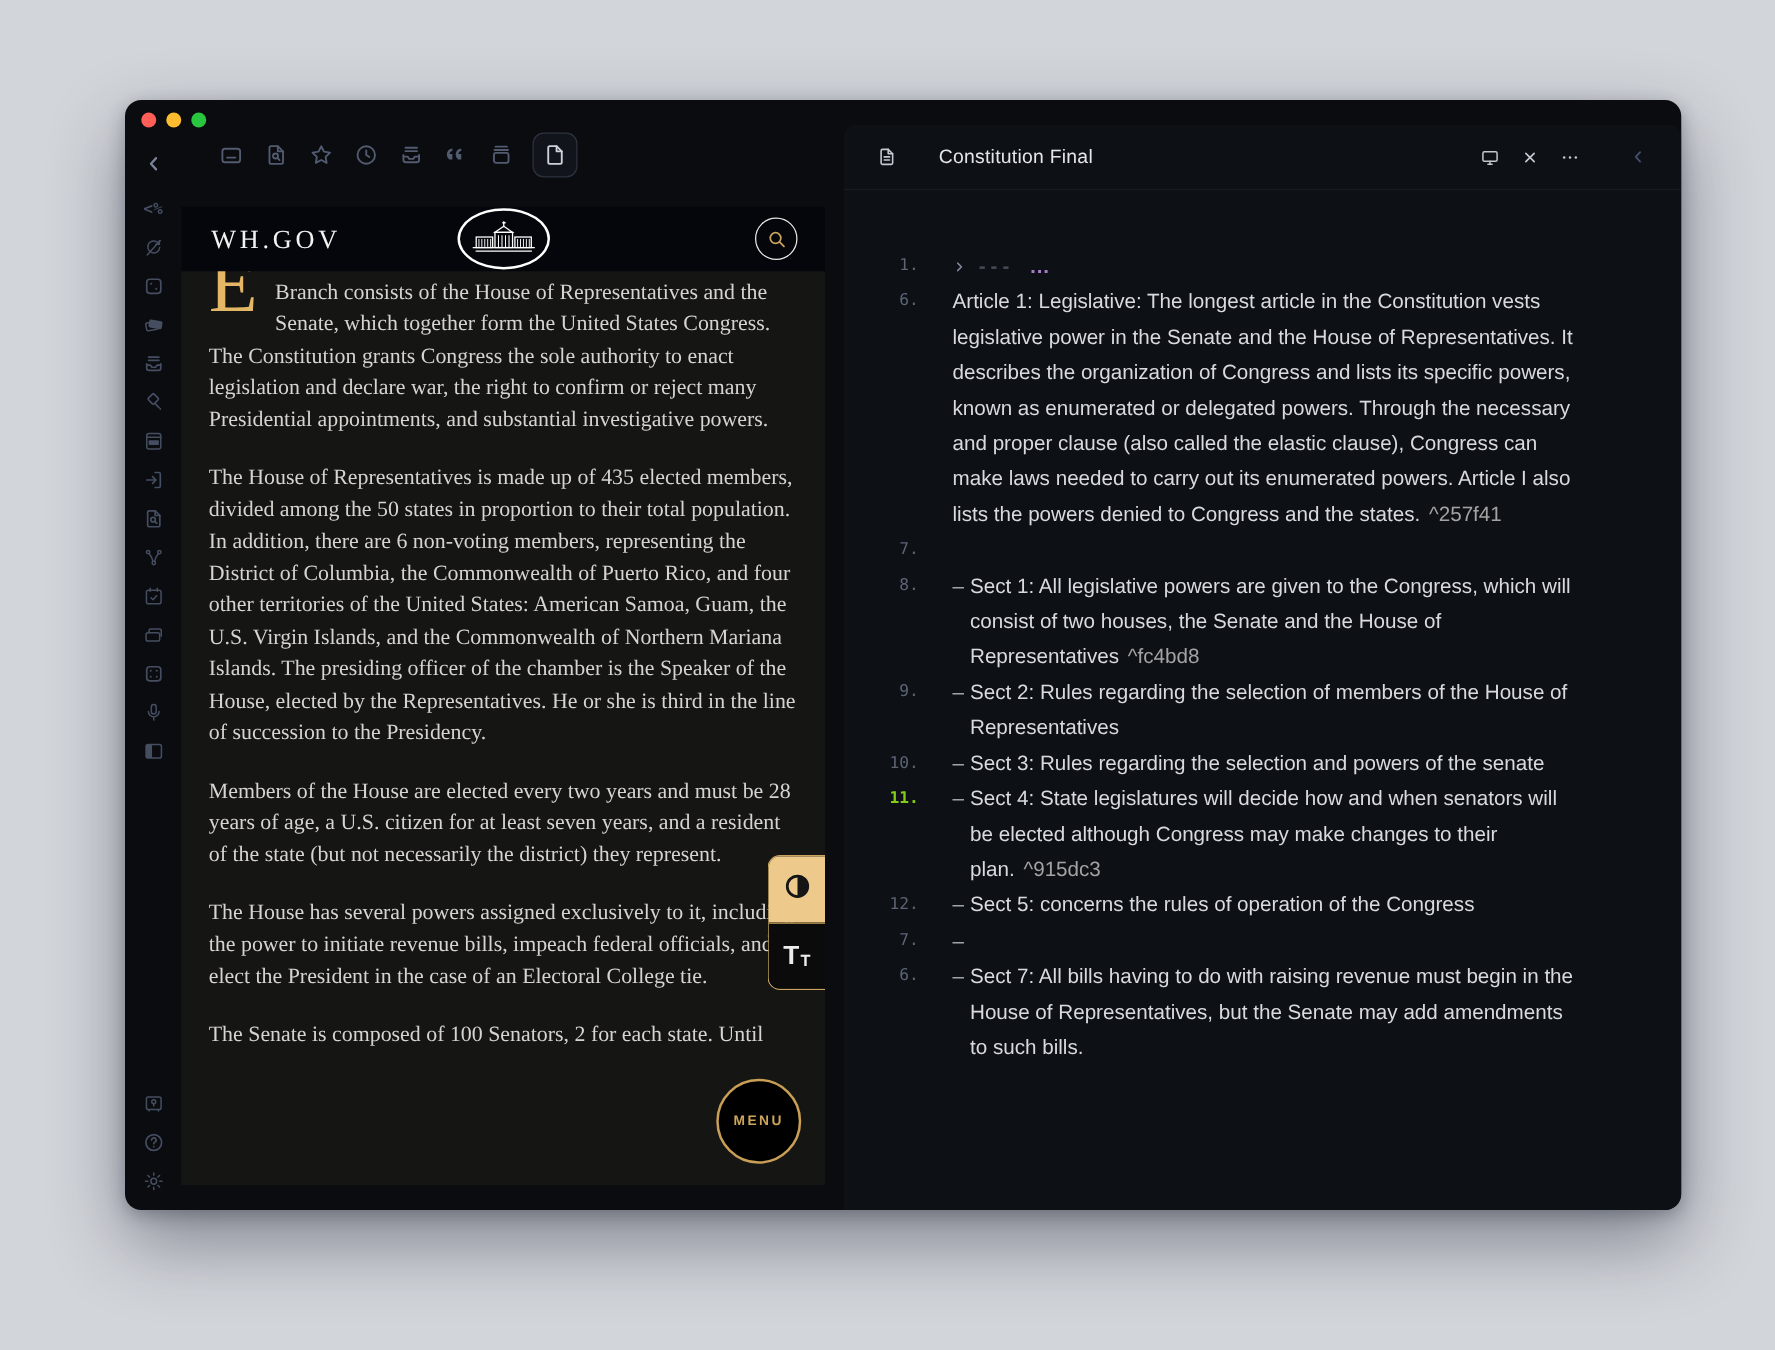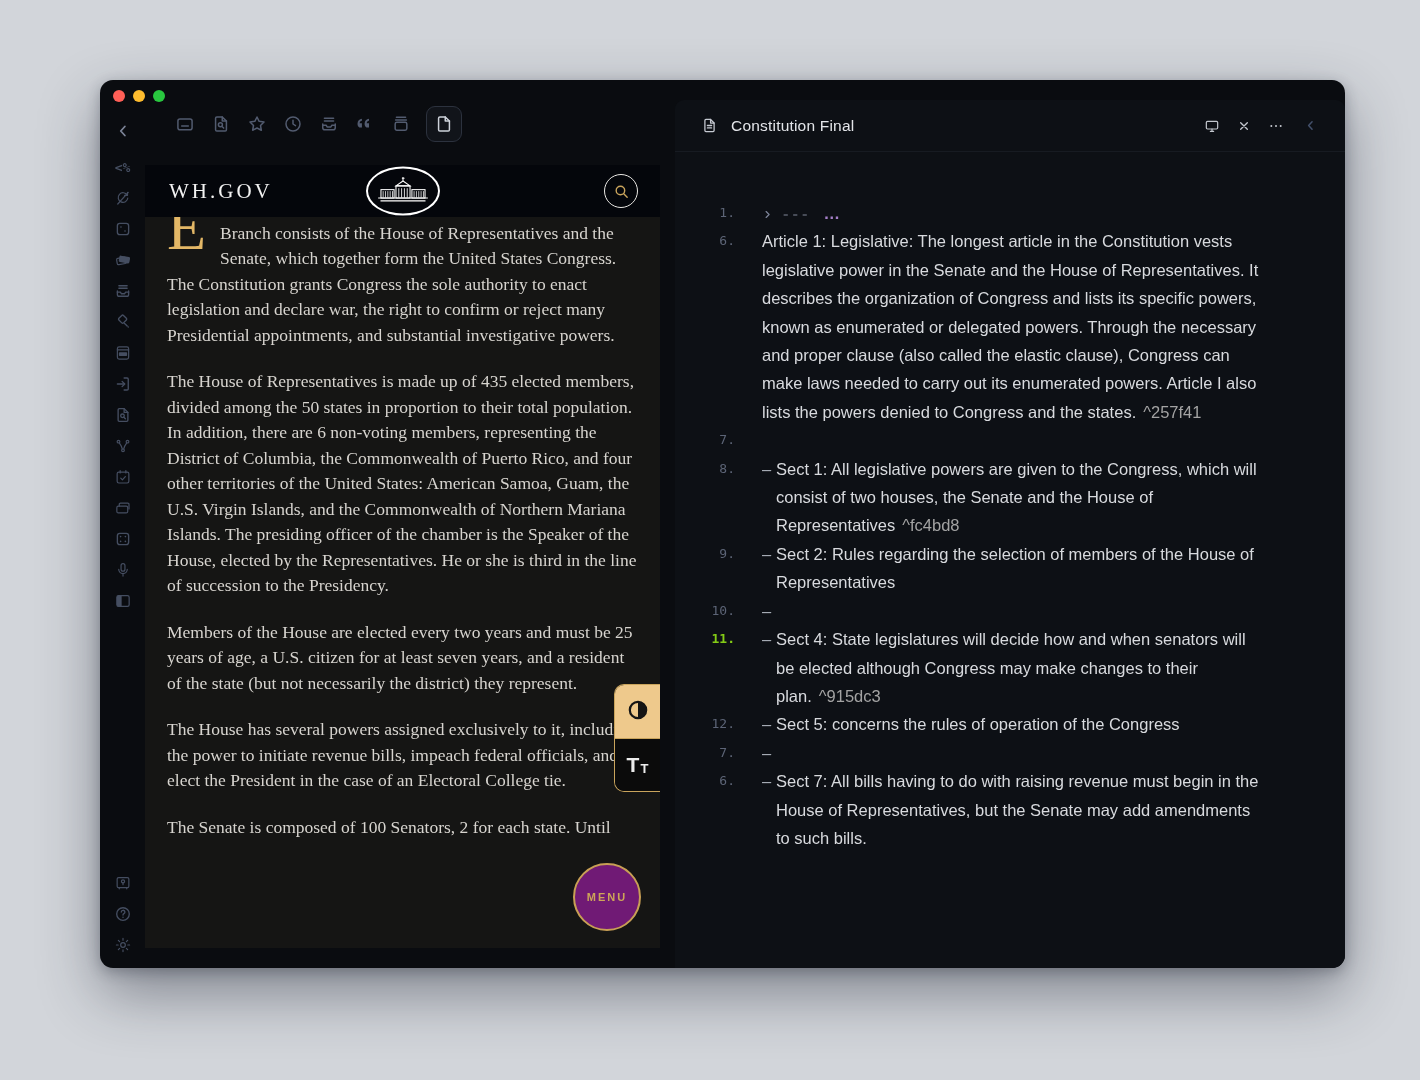--- a/index.html
+++ b/index.html
@@ -57,28 +57,28 @@
   .a11y { position:absolute; right:0; top:519px; width:46px; z-index:4;
           border:1.5px solid #c9a45c; border-right:none; border-radius:10px 0 0 10px; overflow:hidden; }
   .a11y-btn { width:100%; height:53px; display:flex; align-items:center; justify-content:center; }
   .a11y-contrast { background:#eec98c; color:#151515; }
   .a11y-contrast svg { width:24px; height:24px; }
   .a11y-font { background:#0b0b0b; border-top:1.5px solid #c9a45c; color:#ececec; }
   .a11y-font .big { font-size:21px; font-weight:bold; }
   .a11y-font .small { font-size:13px; font-weight:bold; margin-left:1px; position:relative; top:3px; }
 
   .menu-fab { position:absolute; left:428px; top:698px; width:68px; height:68px; border-radius:50%;
-              background:#701a75; border:2px solid #c89f55; color:#cda558; display:flex; align-items:center;
+              background:#000000; border:2px solid #c89f55; color:#cda558; display:flex; align-items:center;
               justify-content:center; font-size:11px; font-weight:bold; letter-spacing:2px; z-index:5; }
 
   
   .right-pane { position:absolute; left:575px; top:20px; width:670px; bottom:0; background:#0d1015;
                 border-radius:9px 9px 0 0; overflow:hidden; }
   .pane-header { position:absolute; left:0; right:0; top:0; height:52px; display:flex; align-items:center;
-                 padding:0 26px; border-bottom:1px solid #171b22; }
+                 padding:0 26px; border-bottom:1px solid #171b22;gap:20px; }
   .ph-file { width:17px; height:17px; color:#c5c9d1; }
   .ph-file svg { width:17px; height:17px; }
   .ph-title { color:#e3e5e9; font-size:15.5px; margin-left:13px; letter-spacing:.2px; }
   .ph-actions { margin-left:auto; display:flex; align-items:center; gap:15px; }
   .ph-btn { width:17px; height:17px; color:#c3c7ce; display:flex; align-items:center; justify-content:center; }
   .ph-btn svg { width:16px; height:16px; }
   .ph-collapse { margin-left:18px; color:#43506b; }
   .ph-collapse svg { width:15px; height:15px; }
 
   .editor { position:absolute; left:0; right:0; top:52px; bottom:0; padding-top:47px;
@@ -326,21 +326,21 @@
             <path d="M13.5 3.5H7A1.5 1.5 0 0 0 5.5 5v14A1.5 1.5 0 0 0 7 20.5h10a1.5 1.5 0 0 0 1.5-1.5V8.5z"></path>
             <path d="M13.5 3.5v5h5"></path>
           </svg>
         </div>
       </div>
 
     <section class="webview">
       <div class="article" id="article-body">
           <p><span class="dropcap">E</span>stablished by Article I of the Constitution, the Legislative Branch consists of the House of Representatives and the Senate, which together form the United States Congress. The Constitution grants Congress the sole authority to enact legislation and declare war, the right to confirm or reject many Presidential appointments, and substantial investigative powers.</p>
           <p>The House of Representatives is made up of 435 elected members, divided among the 50 states in proportion to their total population. In addition, there are 6 non-voting members, representing the District of Columbia, the Commonwealth of Puerto Rico, and four other territories of the United States: American Samoa, Guam, the U.S. Virgin Islands, and the Commonwealth of Northern Mariana Islands. The presiding officer of the chamber is the Speaker of the House, elected by the Representatives. He or she is third in the line of succession to the Presidency.</p>
-          <p>Members of the House are elected every two years and must be 25 years of age, a U.S. citizen for at least seven years, and a resident of the state (but not necessarily the district) they represent.</p>
+          <p>Members of the House are elected every two years and must be 28 years of age, a U.S. citizen for at least seven years, and a resident of the state (but not necessarily the district) they represent.</p>
           <p>The House has several powers assigned exclusively to it, including the power to initiate revenue bills, impeach federal officials, and elect the President in the case of an Electoral College tie.</p>
           <p>The Senate is composed of 100 Senators, 2 for each state. Until</p>
         </div>
 
       <header class="wh-header">
         <span class="wh-brand">WH.GOV</span>
         <span class="wh-logo">
           <svg viewBox="0 0 64 36" fill="none" stroke="#ffffff" stroke-width="1.1">
             <path d="M32 2.5v4M30.8 3.8h2.8"></path>
             <path d="M24.5 12 32 6.8 39.5 12z"></path>
@@ -434,21 +434,21 @@
           <div class="eline">
             <span class="gutter">8.</span>
             <div class="lcontent bullet"><span class="dash">–</span><span>Sect 1: All legislative powers are given to the Congress, which will consist of two houses, the Senate and the House of Representatives</span><span class="ref">^fc4bd8</span></div>
           </div>
           <div class="eline">
             <span class="gutter">9.</span>
             <div class="lcontent bullet"><span class="dash">–</span><span>Sect 2: Rules regarding the selection of members of the House of Representatives</span></div>
           </div>
           <div class="eline">
             <span class="gutter">10.</span>
-            <div class="lcontent bullet"><span class="dash">–</span></div>
+            <div class="lcontent bullet"><span class="dash">–</span><span>Sect 3: Rules regarding the selection and powers of the senate</span></div>
           </div>
           <div class="eline">
             <span class="gutter active">11.</span>
             <div class="lcontent bullet"><span class="dash">–</span><span>Sect 4: State legislatures will decide how and when senators will be elected although Congress may make changes to their plan.</span><span class="ref">^915dc3</span></div>
           </div>
           <div class="eline">
             <span class="gutter">12.</span>
             <div class="lcontent bullet"><span class="dash">–</span><span>Sect 5: concerns the rules of operation of the Congress</span></div>
           </div>
           <div class="eline">

